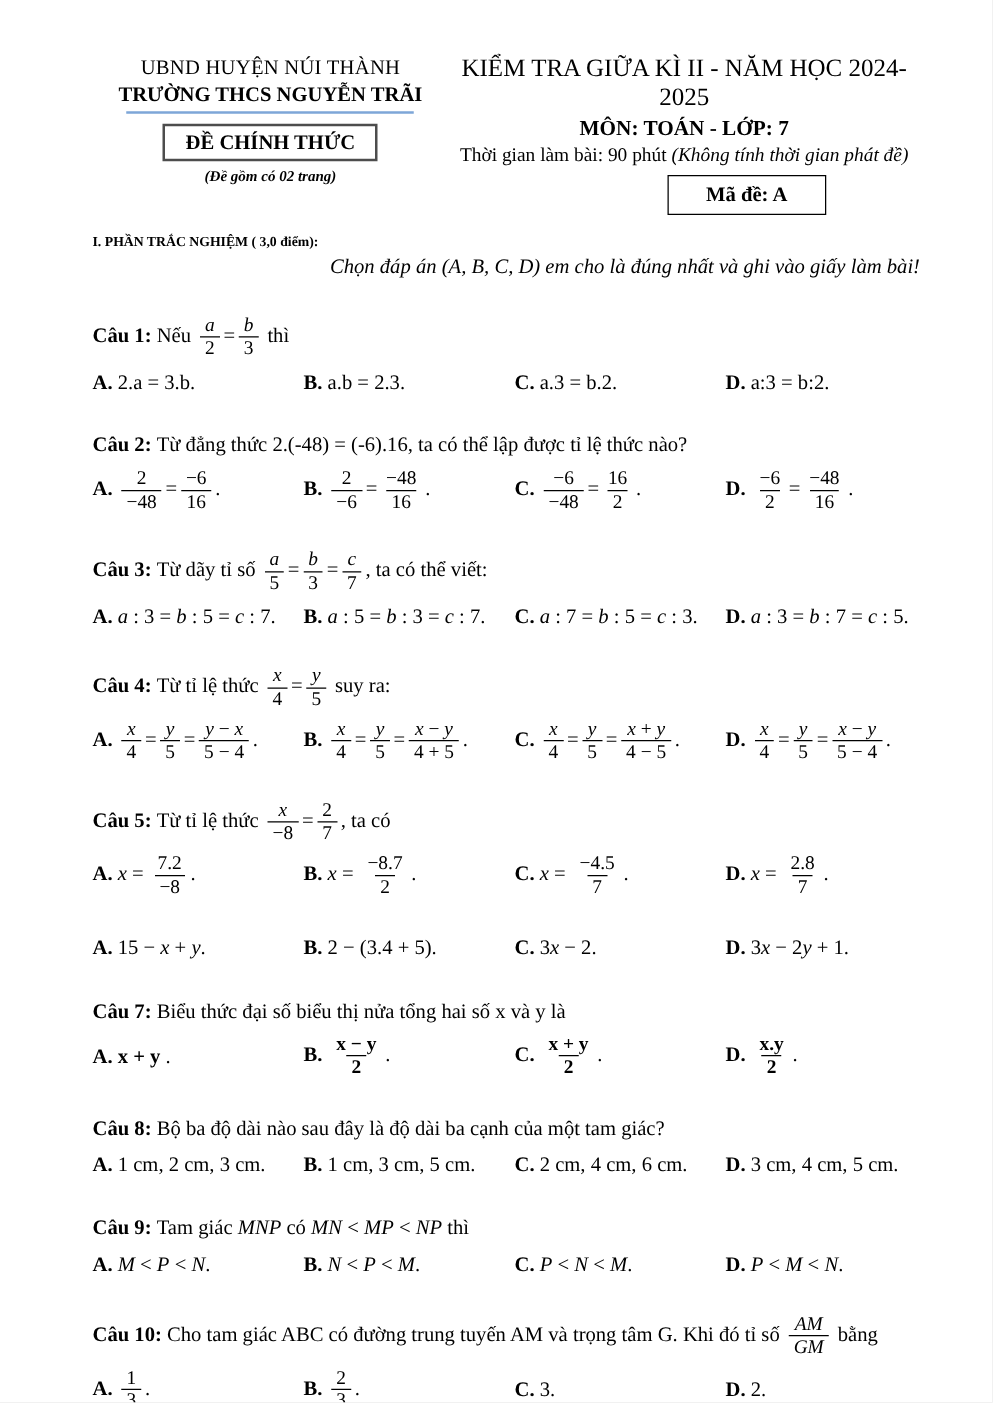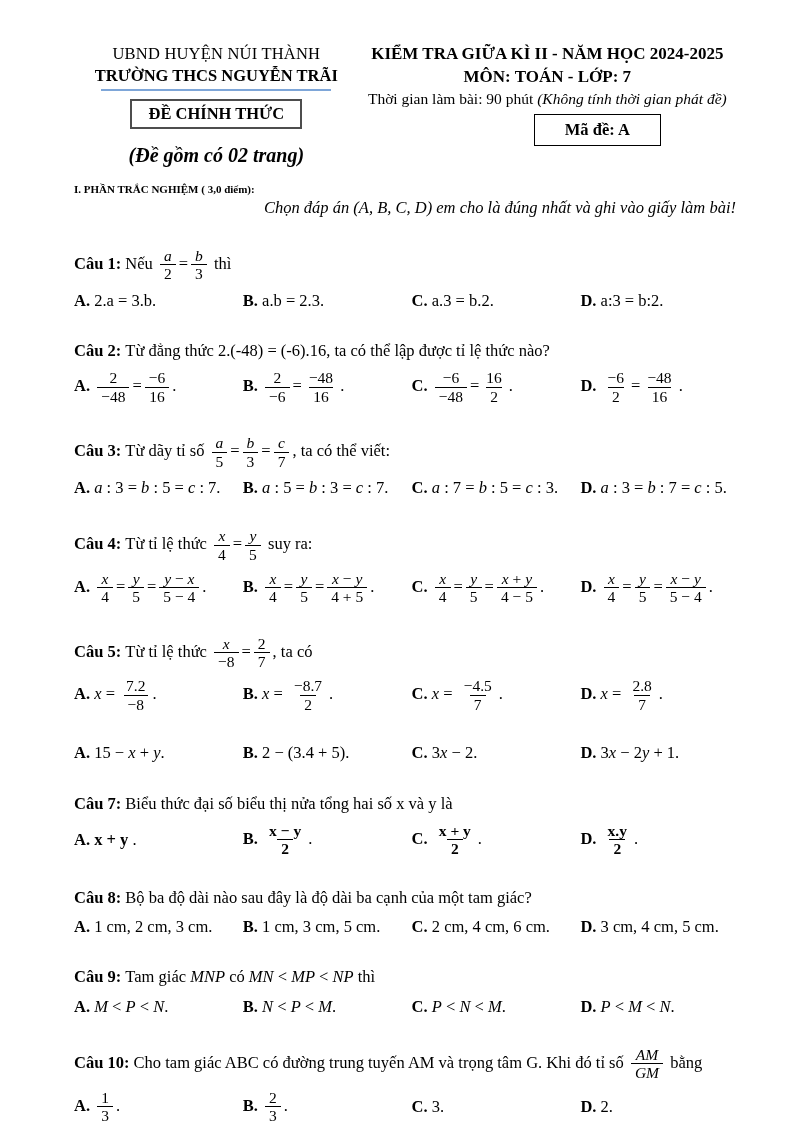--- a/index.html
+++ b/index.html
@@ -10,22 +10,22 @@
     overflow:hidden;
   }
   
   .header{display:flex;width:100%;}
   .header-left{width:43%;text-align:center;}
   .header-right{width:57%;text-align:center;}
   .org1{font-size:16.5px;letter-spacing:.2px;}
   .org2{font-size:16.5px;font-weight:bold;margin-top:2px;}
   .blue-rule{width:230px;border:none;border-top:2.5px solid #7ea6d8;margin:3px auto 8px;}
   .official-box{display:inline-block;border:2px solid #4d4d4d;padding:3px 16px;font-weight:bold;font-size:16.5px;}
-  .pages-note{font-weight:bold;font-style:italic;margin-top:15px;font-size:20px;}
-  .exam-title{font-weight:bold;font-size:17px;}
+  .pages-note{font-weight:bold;font-style:italic;margin-top:5px;font-size:12px;}
+  .exam-title{font-weight:normal;font-size:20px;}
   .subject-line{font-weight:bold;font-size:17px;margin-top:3px;}
   .time-line{font-size:15.5px;margin-top:3px;}
   .time-italic{font-style:italic;}
   .code-wrap{margin-top:6px;padding-left:100px;}
   .code-box{display:inline-block;border:1.5px solid #000;padding:5px 30px;font-weight:bold;font-size:16.5px;}
   
   .section-title{font-weight:bold;font-size:11px;margin-top:16px;}
   .instruction{font-style:italic;text-align:right;margin-top:3px;font-size:16.5px;}
   
   .question{margin-top:29px;}

